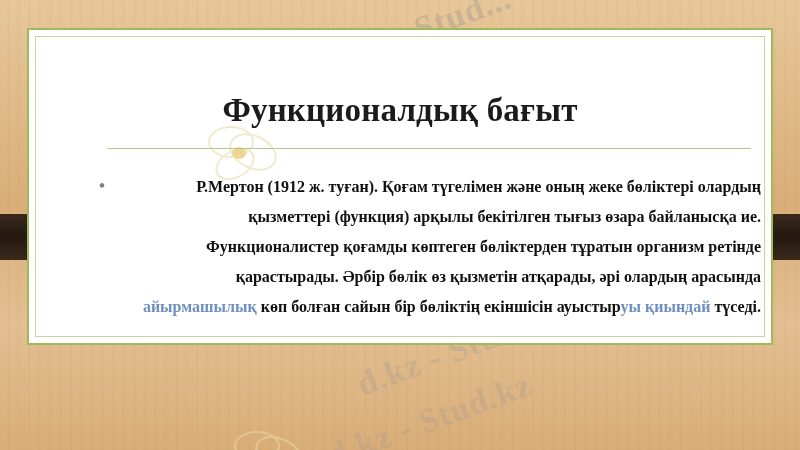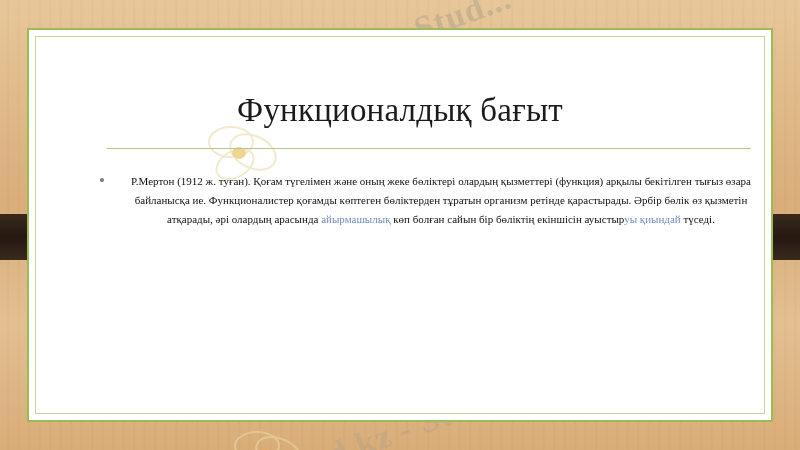--- a/index.html
+++ b/index.html
@@ -37,24 +37,25 @@
   }
   .band.left { left: 0; }
   .band.right { right: 0; }
 
   
   .panel {
     position: absolute;
     left: 27px;
     top: 28px;
     width: 746px;
-    height: 394px;
+    height: 317px;
     background: #ffffff;
     border: 2px solid #9bbb59;
     box-sizing: border-box;
+    font-weight: bold;
   }
   .panel-inner {
     position: absolute;
     left: 6px;
     top: 6px;
     right: 6px;
     bottom: 6px;
     border: 1px solid #c3d69b;
     box-sizing: border-box;
   }
@@ -112,24 +113,24 @@
     position: absolute;
     left: 66px;
     top: 142px;
     width: 666px;
   }
   .bullet {
     position: relative;
     padding-left: 26px;
     margin-bottom: 14px;
     font-family: "Liberation Serif", serif;
-    font-size: 11px;
-    line-height: 19px;
+    font-size: 16px;
+    line-height: 30px;
     color: #111111;
-    text-align: center;
+    text-align: right;
   }
   .bullet::before {
     content: "•";
     position: absolute;
     left: 4px;
     top: -1px;
     font-size: 17px;
     color: #7f7f7f;
   }
   .lnk {

